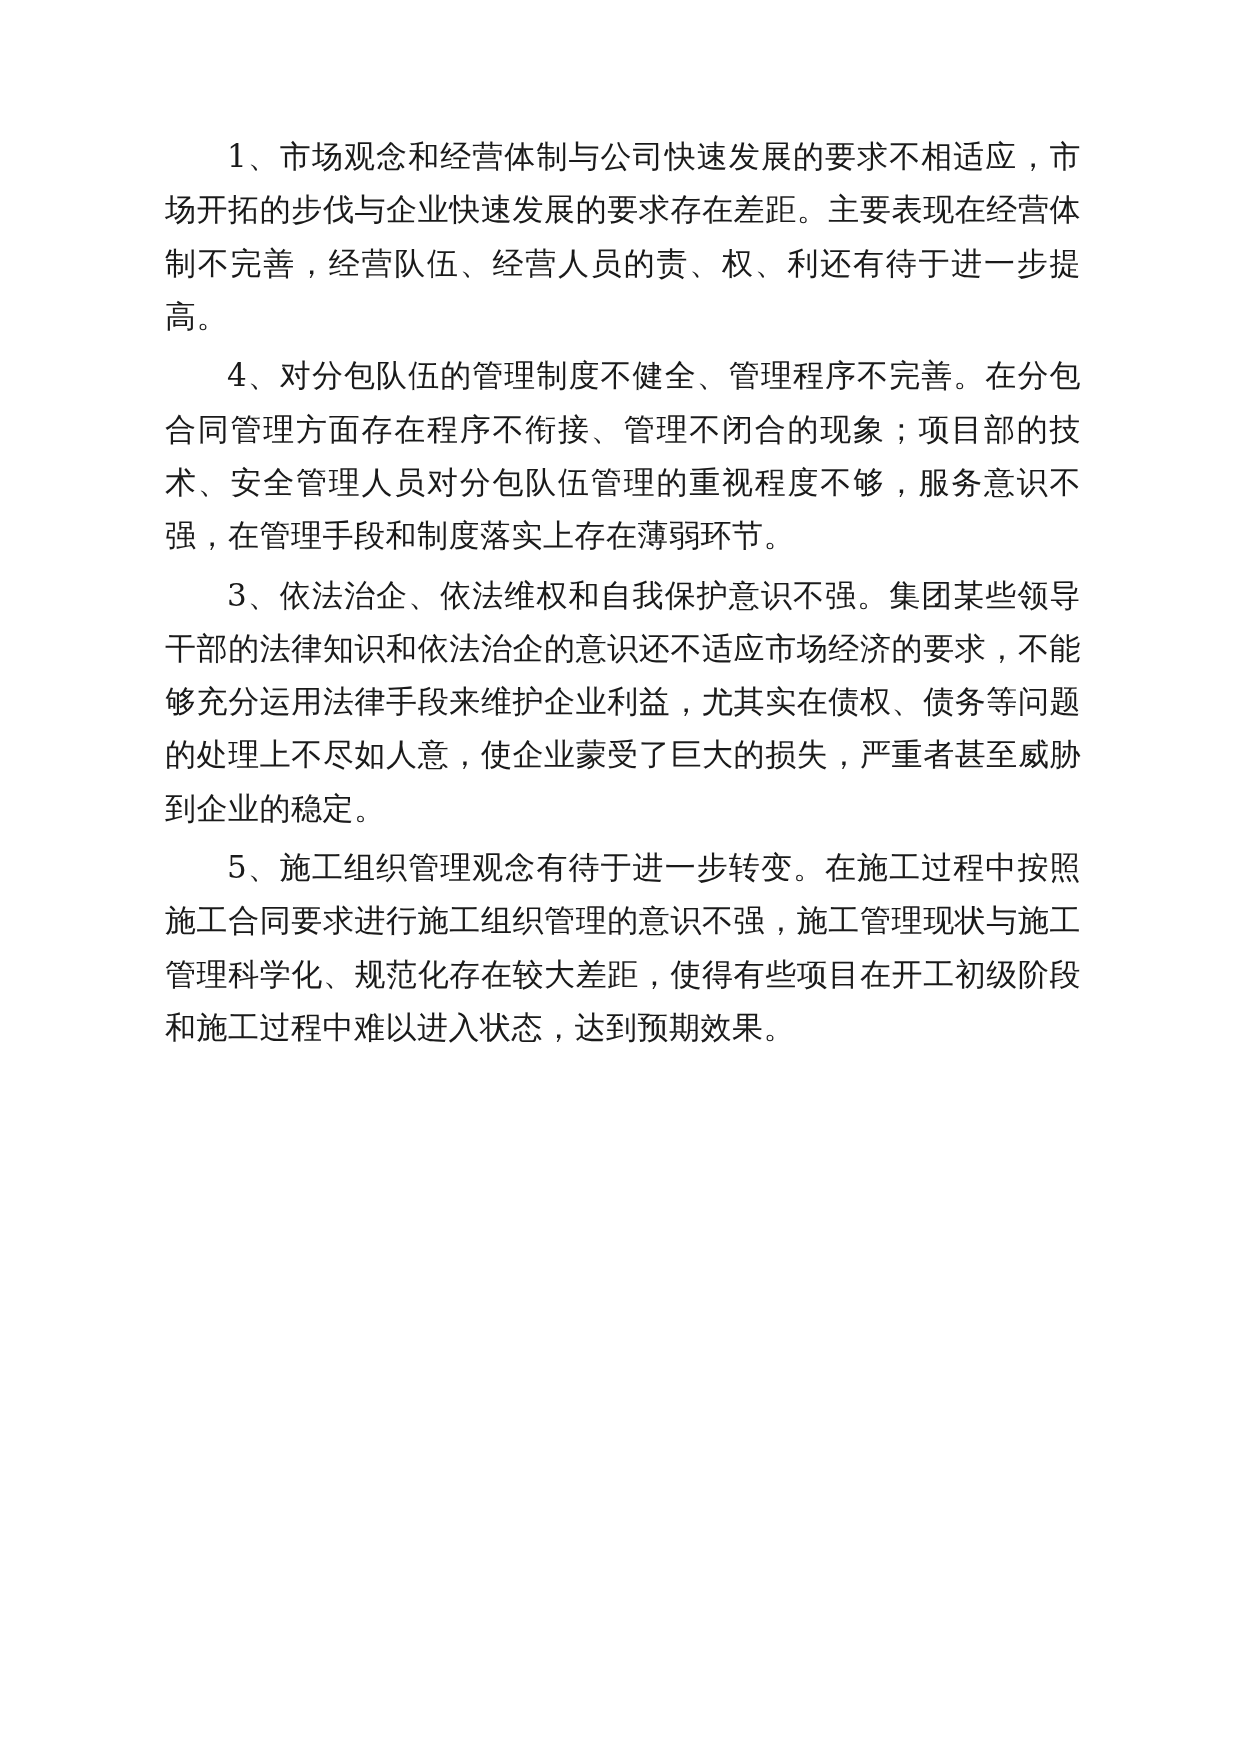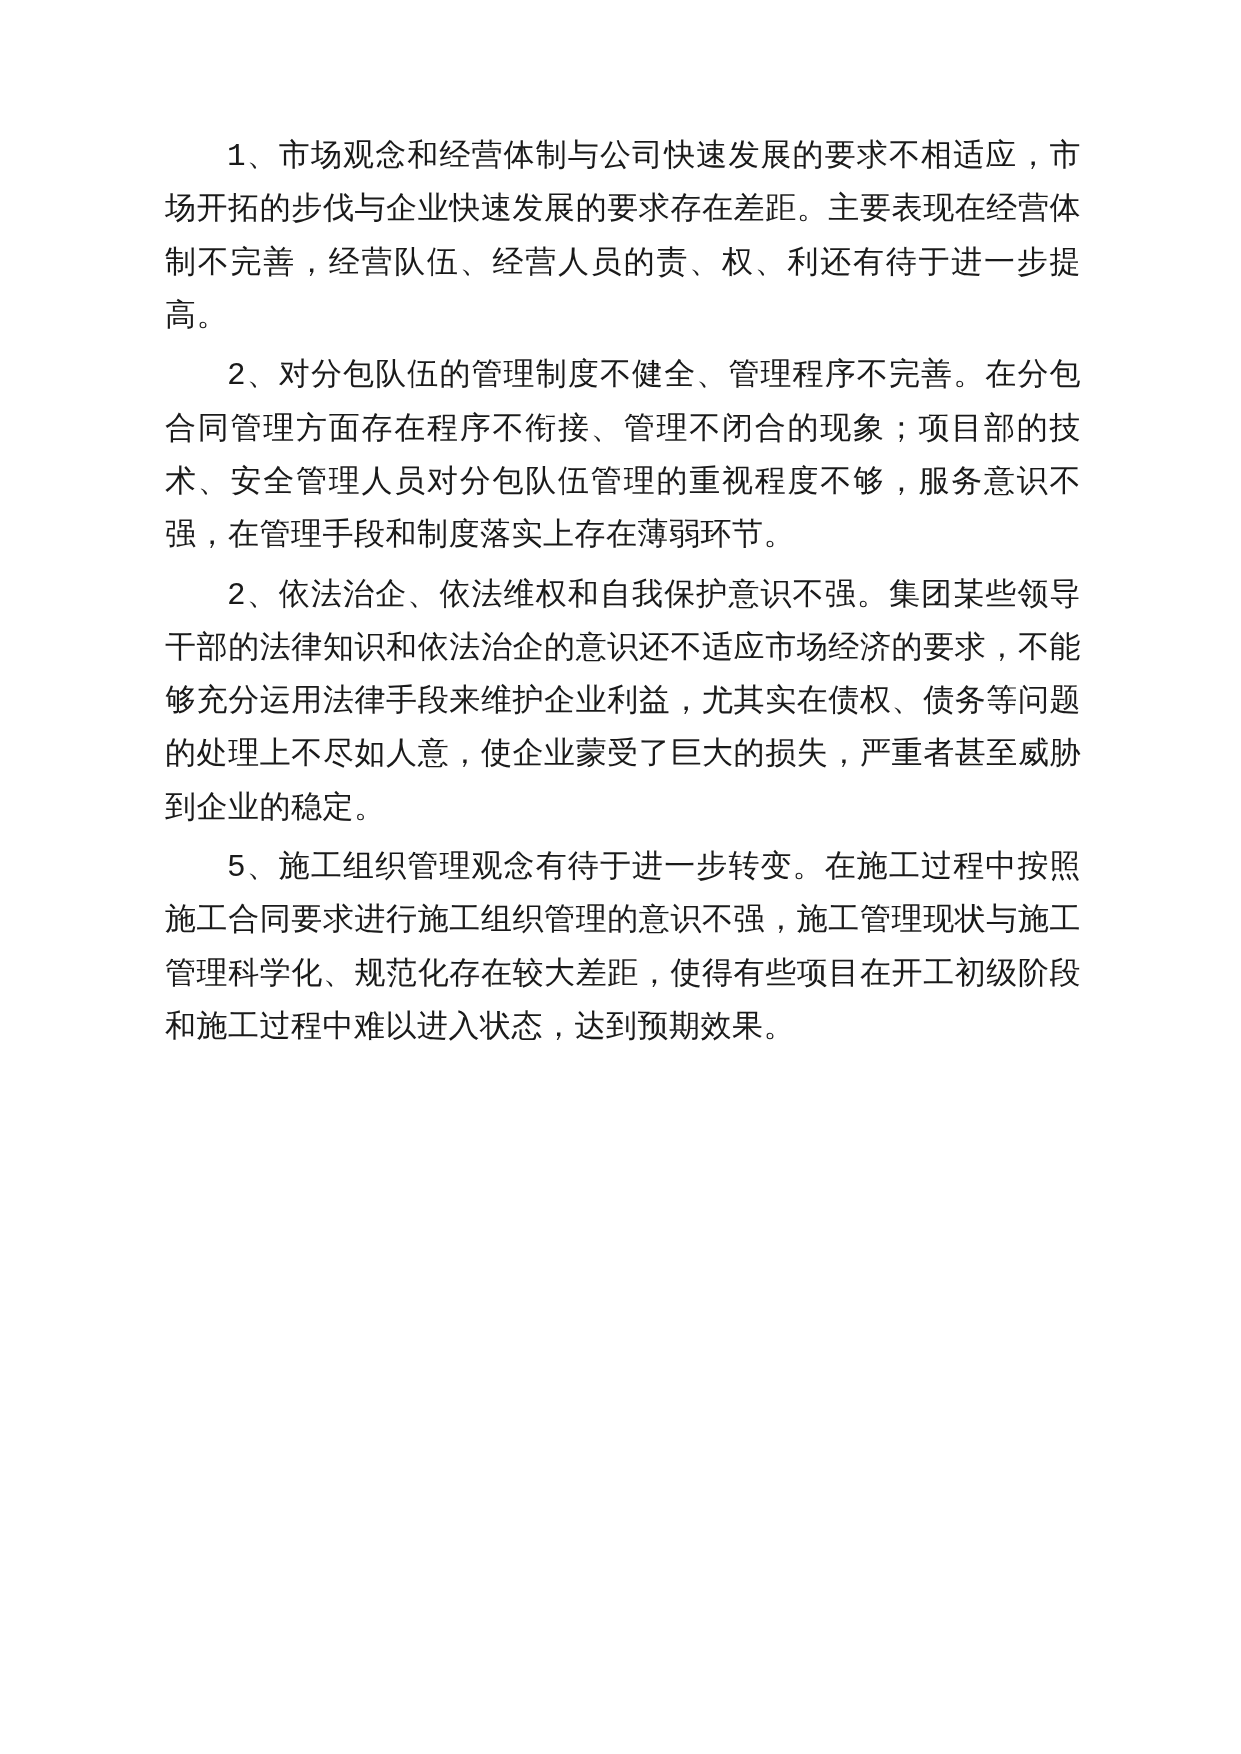--- a/index.html
+++ b/index.html
@@ -20,31 +20,30 @@
     box-sizing: border-box;
     padding: 130px 160px 120px 165px;
     background: #ffffff;
   }
   .doc-body {
     font-size: 31px;
     line-height: 1.72;
     text-align: justify;
     text-justify: inter-ideograph;
     letter-spacing: 0.5px;
-    font-family: Liberation Mono, monospace;
   }
   .para {
     margin: 0 0 6px 0;
     text-indent: 2em;
     white-space: normal;
   }
 </style>
 </head>
 <body>
 
 <div class="page">
   <div class="doc-body">
     <p class="para">1、市场观念和经营体制与公司快速发展的要求不相适应，市场开拓的步伐与企业快速发展的要求存在差距。主要表现在经营体制不完善，经营队伍、经营人员的责、权、利还有待于进一步提高。</p>
-    <p class="para">2、对分包队伍的管理制度不健全、管理程序不完善。在分包合同管理方面存在程序不衔接、管理不闭合的现象；项目部的技术、安全管理人员对分包队伍管理的重视程度不够，服务意识不强，在管理手段和制度落实上存在薄弱环节。</p>
-    <p class="para">2、依法治企、依法维权和自我保护意识不强。集团某些领导干部的法律知识和依法治企的意识还不适应市场经济的要求，不能够充分运用法律手段来维护企业利益，尤其实在债权、债务等问题的处理上不尽如人意，使企业蒙受了巨大的损失，严重者甚至威胁到企业的稳定。</p>
+    <p class="para">4、对分包队伍的管理制度不健全、管理程序不完善。在分包合同管理方面存在程序不衔接、管理不闭合的现象；项目部的技术、安全管理人员对分包队伍管理的重视程度不够，服务意识不强，在管理手段和制度落实上存在薄弱环节。</p>
+    <p class="para">3、依法治企、依法维权和自我保护意识不强。集团某些领导干部的法律知识和依法治企的意识还不适应市场经济的要求，不能够充分运用法律手段来维护企业利益，尤其实在债权、债务等问题的处理上不尽如人意，使企业蒙受了巨大的损失，严重者甚至威胁到企业的稳定。</p>
     <p class="para">5、施工组织管理观念有待于进一步转变。在施工过程中按照施工合同要求进行施工组织管理的意识不强，施工管理现状与施工管理科学化、规范化存在较大差距，使得有些项目在开工初级阶段和施工过程中难以进入状态，达到预期效果。</p>
   </div>
 </div>
 
 </body></html>

